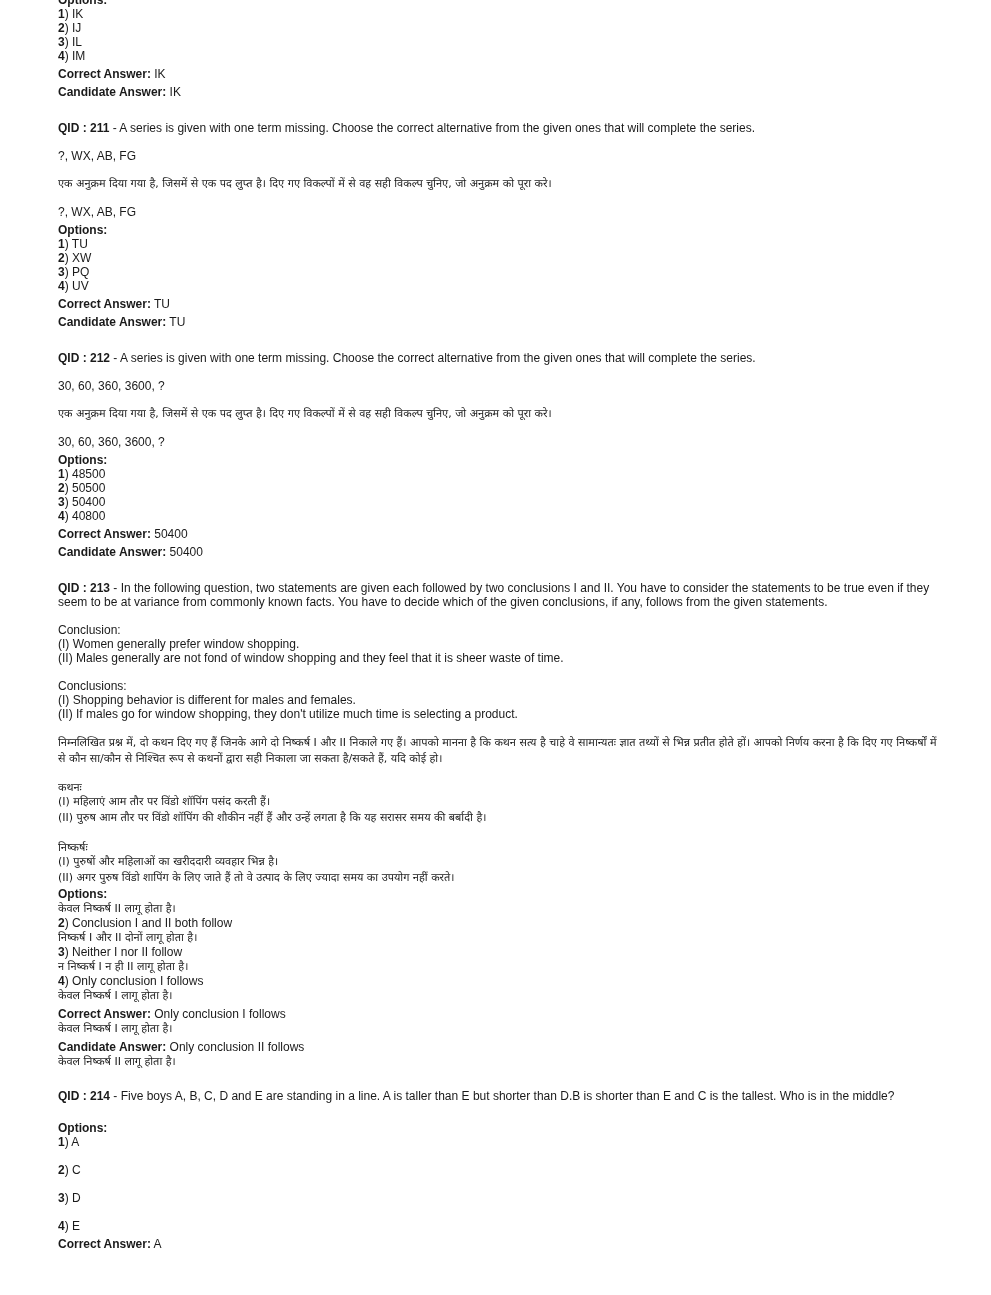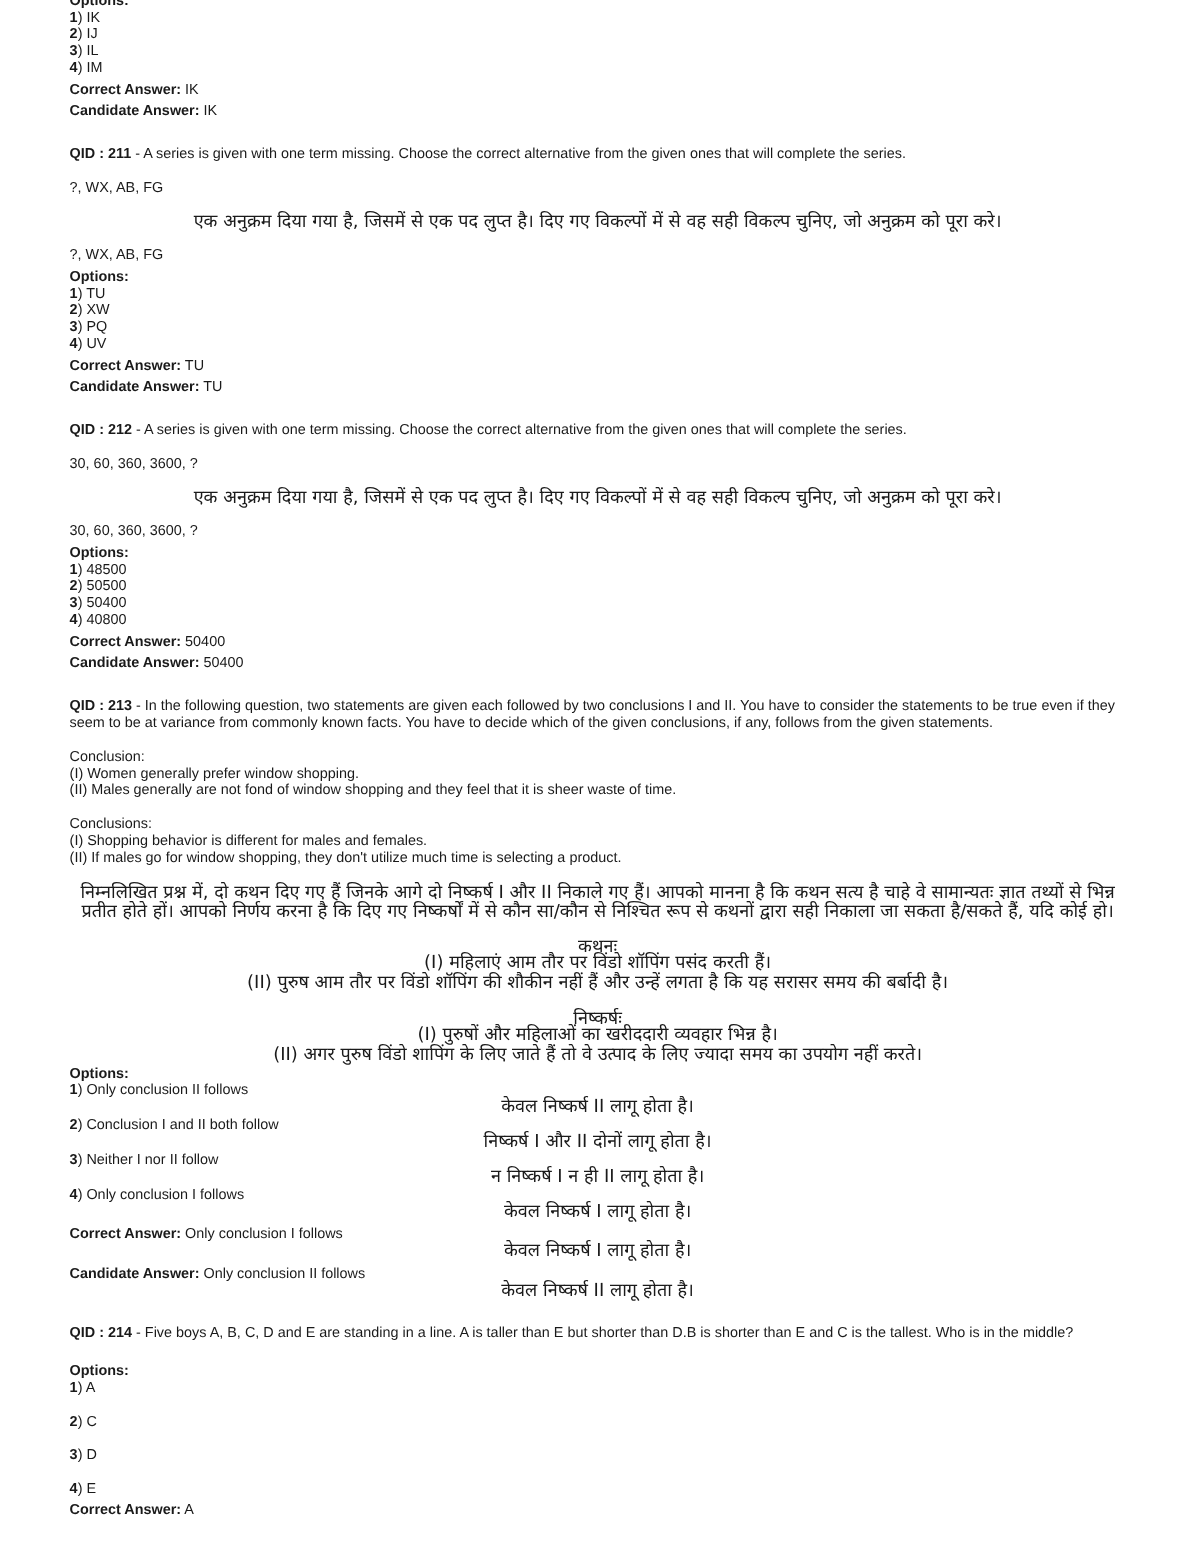--- a/index.html
+++ b/index.html
@@ -32,23 +32,22 @@
     .gap-m { height: 14px; }
     .gap-l { height: 17px; }
     .qid-line {
       line-height: 14px;
     }
     .para {
       line-height: 14px;
     }
     .hi {
       font-family: "DejaVu Sans", sans-serif;
-      font-size: 15px;
+      font-size: 11px;
       line-height: 14px;
-      text-align: center;
     }
     .opt-sp { height: 14px; }
   </style>
 </head>
 <body>
 
 <div class="page">
 
   <section>
     <div class="line b">Options:</div>
@@ -122,21 +121,20 @@
     <div class="para hi" style="line-height:16px">निम्नलिखित प्रश्न में, दो कथन दिए गए हैं जिनके आगे दो निष्कर्ष I और II निकाले गए हैं। आपको मानना है कि कथन सत्य है चाहे वे सामान्यतः ज्ञात तथ्यों से भिन्न प्रतीत होते हों। आपको निर्णय करना है कि दिए गए निष्कर्षों में से कौन सा/कौन से निश्चित रूप से कथनों द्वारा सही निकाला जा सकता है/सकते हैं, यदि कोई हो।</div>
     <div class="gap-m"></div>
     <div class="line hi">कथनः</div>
     <div class="line hi">(I) महिलाएं आम तौर पर विंडो शॉपिंग पसंद करती हैं।</div>
     <div class="line hi" style="line-height:18px">(II) पुरुष आम तौर पर विंडो शॉपिंग की शौकीन नहीं हैं और उन्हें लगता है कि यह सरासर समय की बर्बादी है।</div>
     <div class="gap-m"></div>
     <div class="line hi">निष्कर्षः</div>
     <div class="line hi">(I) पुरुषों और महिलाओं का खरीददारी व्यवहार भिन्न है।</div>
     <div class="line hi" style="line-height:18px">(II) अगर पुरुष विंडो शापिंग के लिए जाते हैं तो वे उत्पाद के लिए ज्यादा समय का उपयोग नहीं करते।</div>
     <div class="line b">Options:</div>
-    <div class="line"><span class="opt-num">1</span><span>) Only conclusion II follows</span></div>
     <div class="line hi" style="line-height:15px">केवल निष्कर्ष II लागू होता है।</div>
     <div class="line"><span class="opt-num">2</span><span>) Conclusion I and II both follow</span></div>
     <div class="line hi" style="line-height:15px">निष्कर्ष I और II दोनों लागू होता है।</div>
     <div class="line"><span class="opt-num">3</span><span>) Neither I nor II follow</span></div>
     <div class="line hi" style="line-height:15px">न निष्कर्ष I न ही II लागू होता है।</div>
     <div class="line"><span class="opt-num">4</span><span>) Only conclusion I follows</span></div>
     <div class="line hi" style="line-height:15px">केवल निष्कर्ष I लागू होता है।</div>
     <div class="gap-s"></div>
     <div class="line"><span class="b">Correct Answer:</span><span> Only conclusion I follows</span></div>
     <div class="line hi" style="line-height:15px">केवल निष्कर्ष I लागू होता है।</div>

